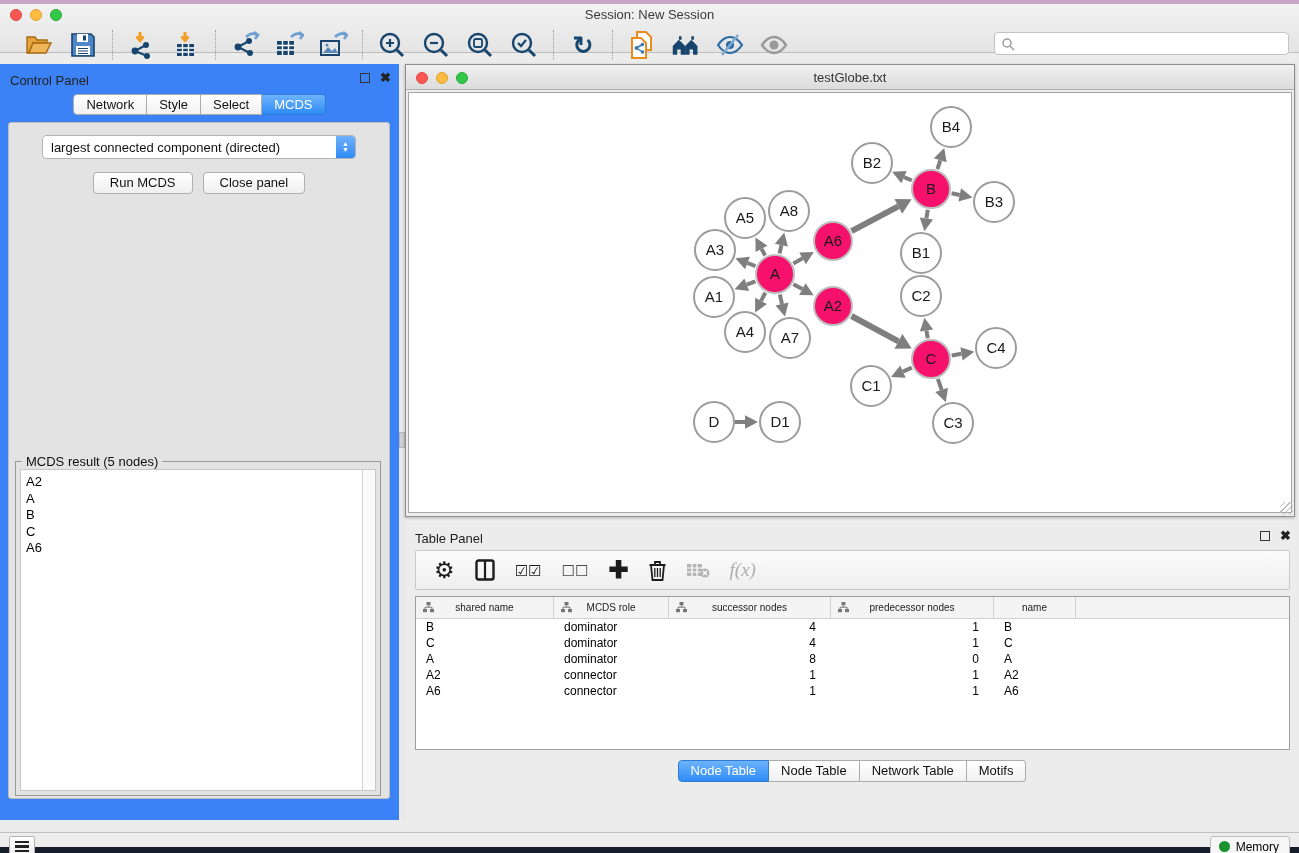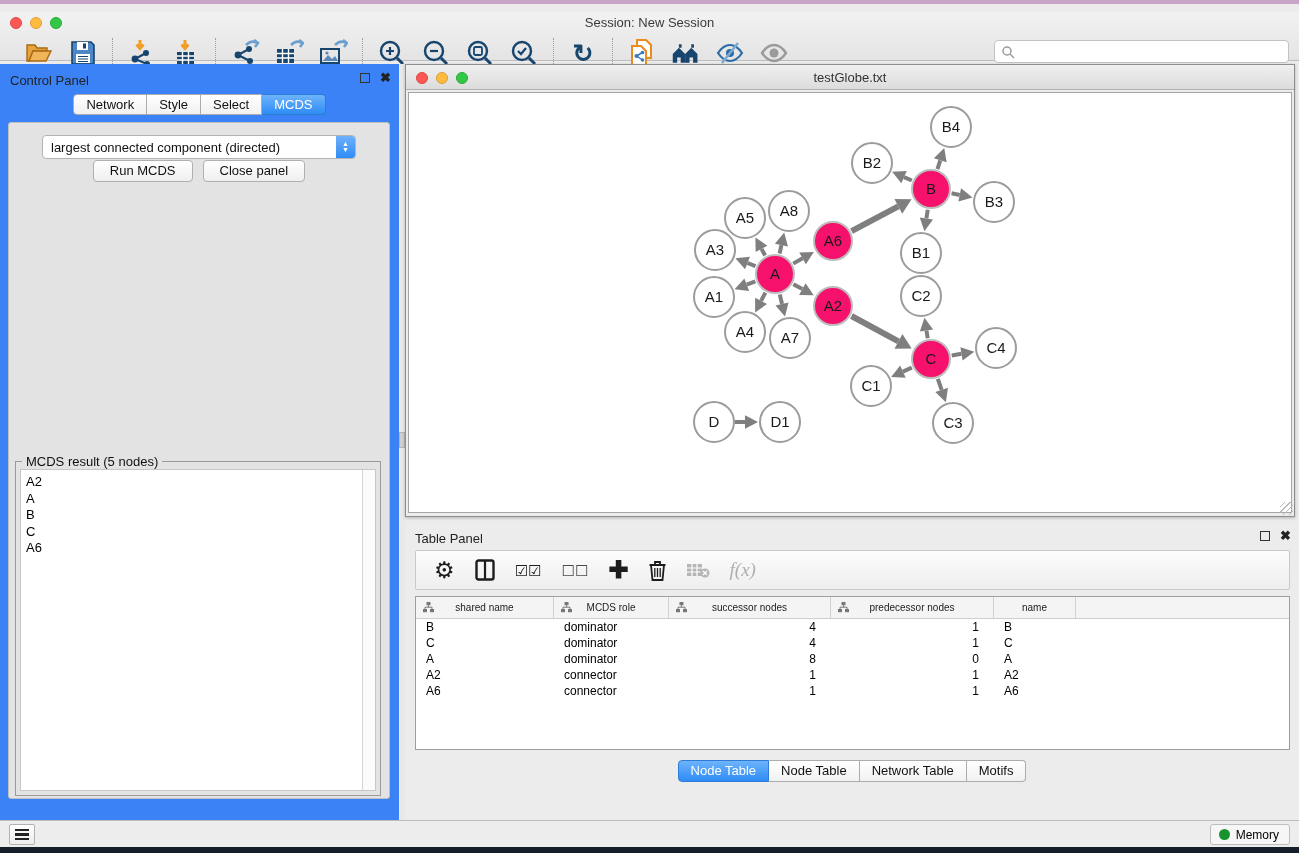--- a/index.html
+++ b/index.html
@@ -3,21 +3,21 @@
 <meta charset="utf-8">
 <style>
   * { margin:0; padding:0; box-sizing:border-box; }
   html,body { width:1299px; height:853px; overflow:hidden; font-family:"Liberation Sans",sans-serif; }
   body { background:#161e2b; position:relative; }
   .wall-top { position:absolute; top:0; left:0; width:100%; height:5px; background:#c9a4c9; }
 
   .app { position:absolute; top:4px; left:0; width:1299px; height:843px; background:#ececec; }
 
   
-  .chrome { position:absolute; top:8px; left:0; width:100%; height:49px;
+  .chrome { position:absolute; top:0; left:0; width:100%; height:49px;
             background:linear-gradient(#f2f2f2,#e4e4e4); border-bottom:1px solid #bdbdbd; }
   .titlebar { position:relative; height:21px; }
   .lights { position:absolute; left:10px; top:5px; display:flex; gap:8px; }
   .light { width:12px; height:12px; border-radius:50%; }
   .light.red { background:#fc5753; border:1px solid #df4744; }
   .light.yellow { background:#fdbc40; border:1px solid #de9f34; }
   .light.green { background:#33c748; border:1px solid #27aa35; }
   .title-text { position:absolute; left:0; right:0; top:3px; text-align:center; font-size:13px; color:#3a3a3a; }
 
   .main-toolbar { position:absolute; top:23px; left:0; right:0; height:36px; display:flex; align-items:center; padding-left:10px; }
@@ -53,21 +53,21 @@
   .tab-pane { position:absolute; left:8px; right:9px; top:58px; bottom:21px; background:#e3e3e3;
               border:1px solid #bfbfbf; border-radius:3px; }
   .opt-label { text-align:center; font-size:13px; color:#111; margin-top:18px; }
   .select-wrap { position:relative; margin:12px auto 0; width:314px; height:24px; background:#fff;
                  border:1px solid #b4b4b4; border-radius:4px; }
   .select-text { position:absolute; left:8px; top:4px; font-size:13px; color:#111; white-space:nowrap; }
   .select-stepper { position:absolute; right:0; top:0; bottom:0; width:19px; border-radius:0 3px 3px 0;
                     background:linear-gradient(#6fb0fb,#2e8cf6); display:flex; flex-direction:column;
                     align-items:center; justify-content:center; }
   .select-stepper span { color:#fff; font-size:7px; line-height:6px; }
-  .btn-row { display:flex; justify-content:center; gap:10px; margin-top:1px; }
+  .btn-row { display:flex; justify-content:center; gap:10px; margin-top:13px; }
   .aq-btn { height:22px; padding:0 16px; font-size:13px; color:#111; background:linear-gradient(#ffffff,#efefef);
             border:1px solid #b0b0b0; border-radius:4px; line-height:20px; }
 
   .result-group { position:absolute; left:6px; right:8px; top:338px; bottom:2px; border:1px solid #9a9a9a; }
   .result-title { position:absolute; top:-8px; left:6px; background:#e3e3e3; padding:0 4px; font-size:13px; color:#111; }
   .result-list { position:absolute; left:4px; right:4px; top:7px; bottom:4px; background:#fff; border:1px solid #c7c7c7; }
   .result-items { padding:4px 0 0 5px; font-size:13px; color:#000; line-height:16.5px; }
   .result-scroll { position:absolute; right:0; top:0; bottom:0; width:13px; background:#fbfbfb; border-left:1px solid #d4d4d4; }
 
   
@@ -95,21 +95,21 @@
            border-right:1px solid #d2d2d2; gap:5px; }
   .dt-th svg { position:absolute; left:7px; }
   .dt-row { display:flex; height:16px; font-size:12px; color:#000; align-items:center; }
   .dt-td { padding:0 10px; white-space:nowrap; overflow:hidden; }
   .dt-td.r { text-align:right; padding-right:15px; }
 
   .bottom-tabs { position:absolute; left:0; right:0; bottom:38px; display:flex; justify-content:center; }
   .bottom-tabs .seg { height:22px; line-height:20px; }
 
   
-  .statusbar { position:absolute; left:0; right:0; bottom:0; height:27px; background:#ededed; border-top:1px solid #bfbfbf; }
+  .statusbar { position:absolute; left:0; right:0; bottom:0; height:15px; background:#ededed; border-top:1px solid #bfbfbf; }
   .list-btn { position:absolute; left:9px; top:3px; width:26px; height:21px; background:linear-gradient(#fff,#ececec);
               border:1px solid #b2b2b2; border-radius:2px; display:flex; flex-direction:column; justify-content:center; gap:2px; padding:0 5px; }
   .list-btn i { display:block; height:2.5px; background:#222; }
   .memory-btn { position:absolute; right:9px; top:3px; height:21px; padding:0 10px 0 8px; background:#f6f6f6;
                 border:1px solid #bdbdbd; border-radius:3px; display:flex; align-items:center; gap:6px; font-size:12px; color:#000; }
   .memory-dot { width:11px; height:11px; border-radius:50%; background:#18922f; }
 
   svg text { font-family:"Liberation Sans",sans-serif; }
 </style>
 </head>

